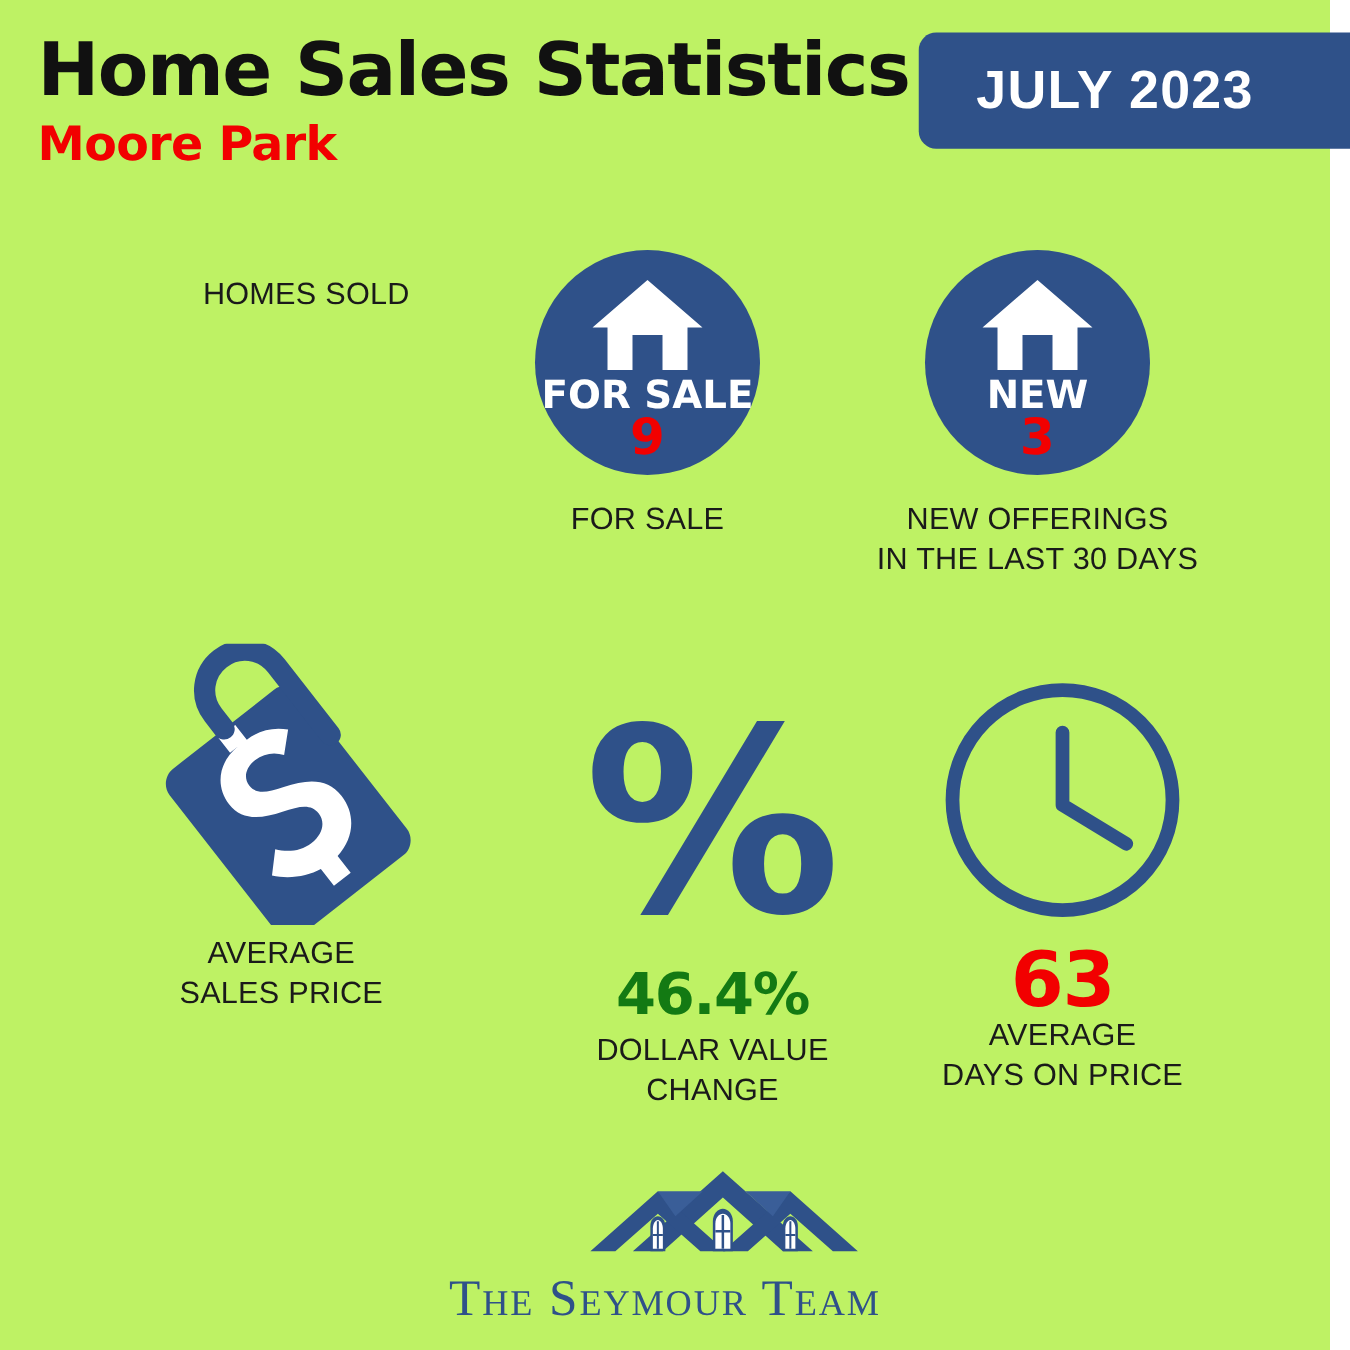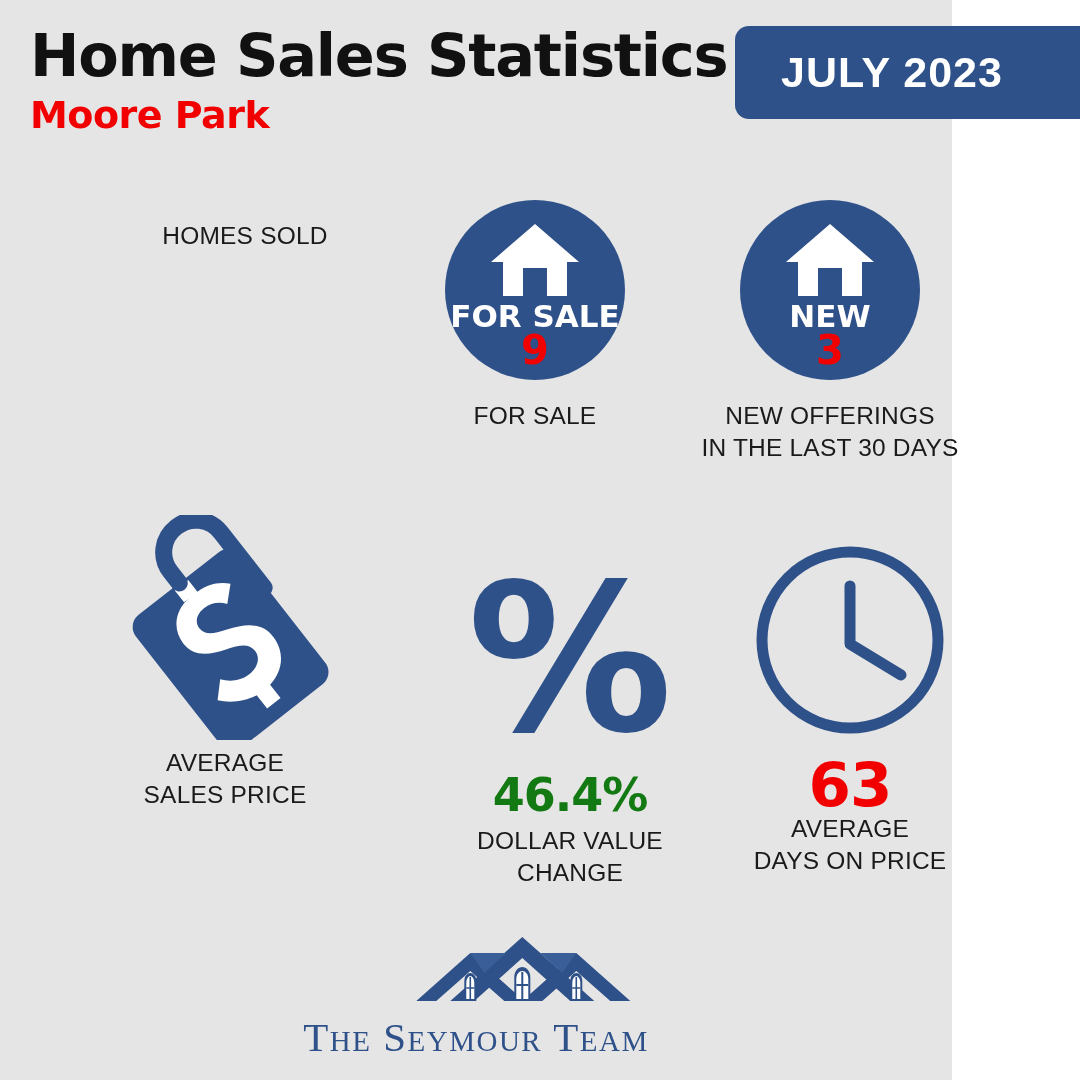--- a/index.html
+++ b/index.html
@@ -4,22 +4,22 @@
 <style>
   * { margin:0; padding:0; box-sizing:border-box; }
   html, body {
     width:1080px; height:1080px;
     background:#ffffff;
     font-family:"Liberation Sans", sans-serif;
     overflow:hidden;
   }
   #page {
     position:relative;
-    width:952px; height:1080px;
-    background:#e5e5e5;
+    width:1064px; height:1080px;
+    background:#bef264;
   }
 
   
   #header { position:absolute; left:0; top:0; width:1080px; height:160px; }
   #title-block { position:absolute; left:30px; top:26px; }
   #main-title {
     font-size:59px; font-weight:bold; color:#111111;
     letter-spacing:-1.2px; line-height:1.0;
     font-family:"DejaVu Sans", sans-serif;
   }
@@ -121,21 +121,21 @@
     </div>
   </div>
 
   <div class="circle-stat" style="left:115px; top:200px;">
     <div class="circle-caption">
       <div>HOMES SOLD</div>
       <div></div>
     </div>
   </div>
 
-  <div class="circle-stat" style="left:405px; top:200px;">
+  <div class="circle-stat" style="left:388px; top:200px;">
     <div class="circle-badge">
       <svg class="house-icon" width="92" height="80" viewBox="0 0 92 80">
         <path d="M46 2 L90 40 L78 40 L78 74 L58 74 L58 46 L34 46 L34 74 L14 74 L14 40 L2 40 Z" fill="#ffffff"></path>
       </svg>
       <div class="badge-word">FOR SALE</div>
       <div class="badge-num">9</div>
     </div>
     <div class="circle-caption">
       <div>FOR SALE</div>
     </div>

